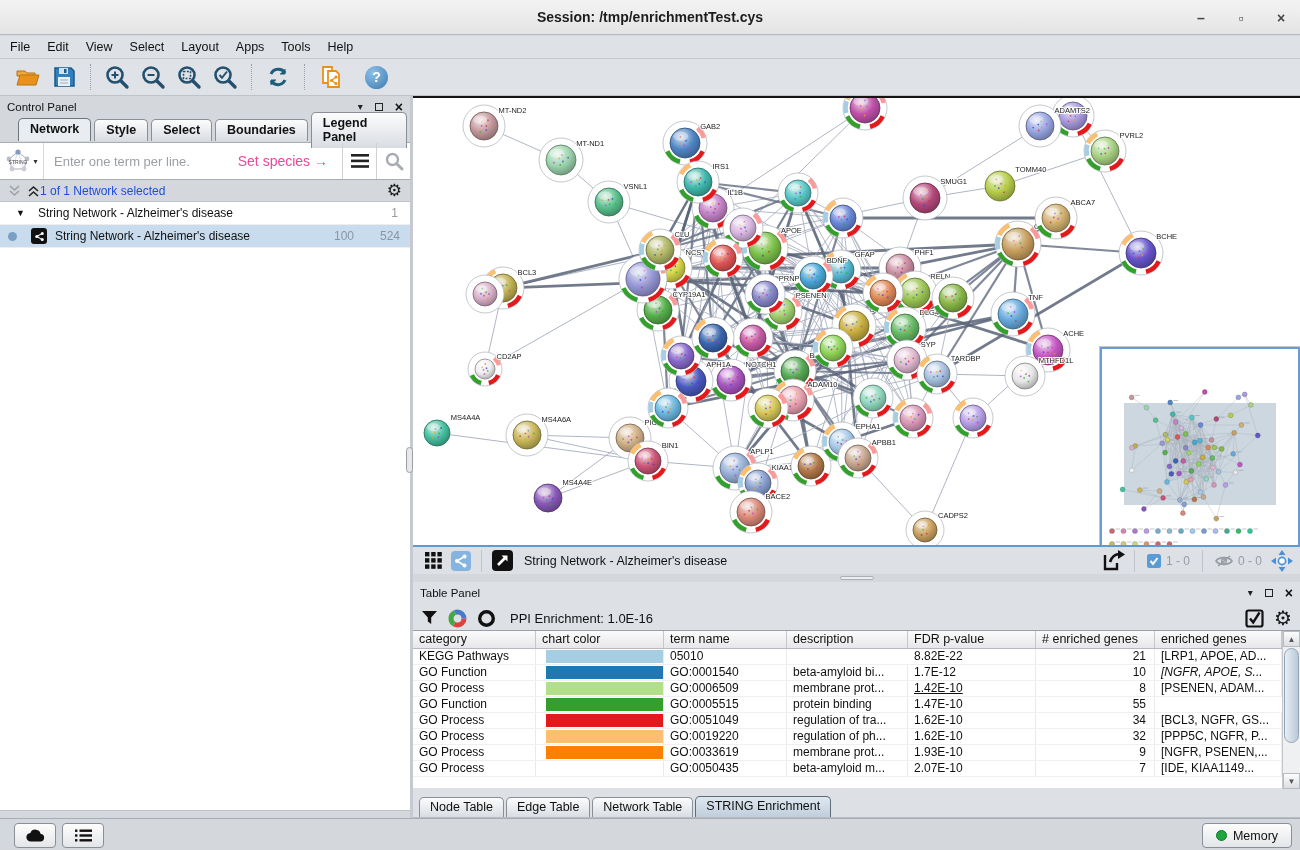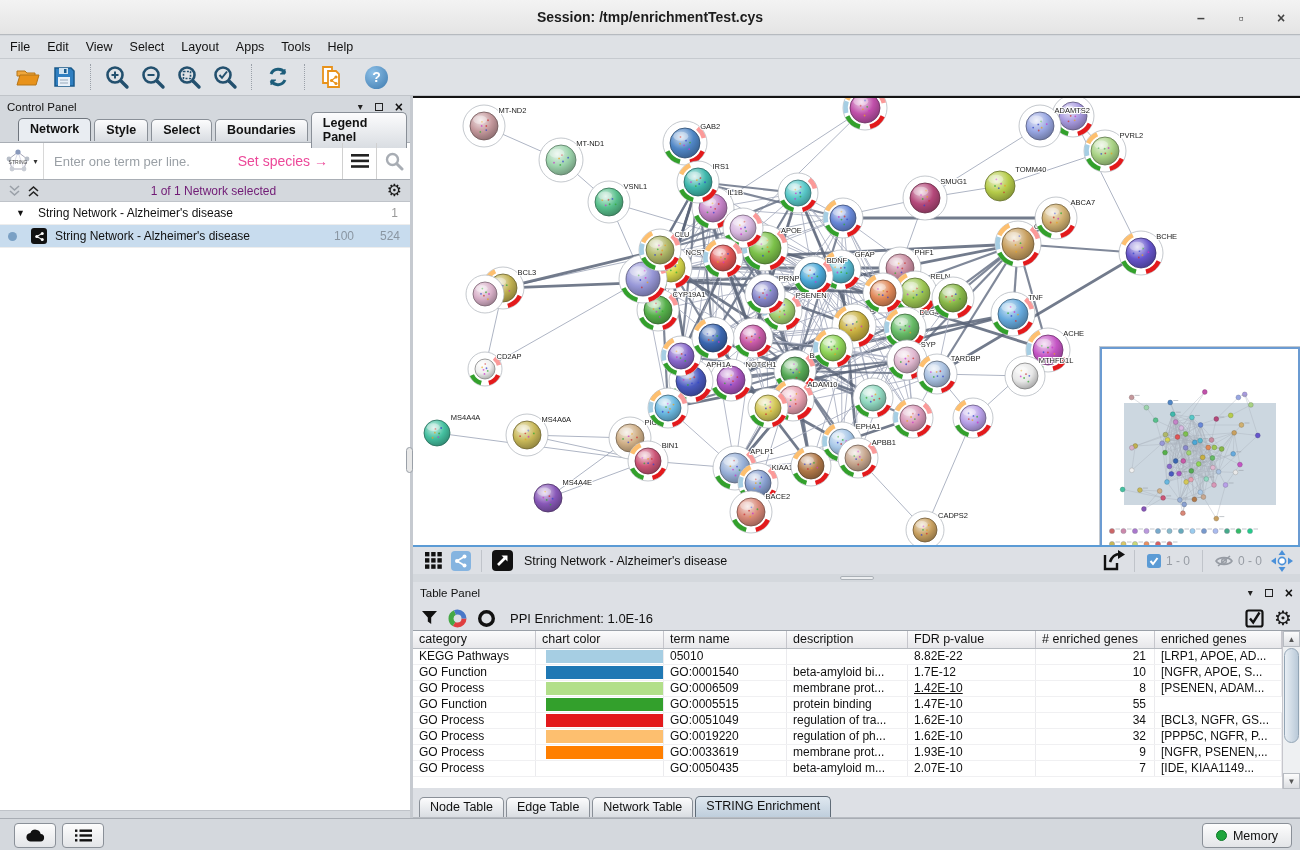--- a/index.html
+++ b/index.html
@@ -42,21 +42,21 @@
   .cp-tab { font-size:12.5px; color:#111; padding:3px 11px 4px; border:1px solid #898f97; border-bottom:none;
     border-radius:5px 5px 0 0; background:linear-gradient(#fcfcfd,#d9dde2); margin-right:3px; }
   .cp-tab.active { background:#e9edf2; padding-bottom:5px; border-color:#6f757d; }
   .string-row { height:38px; background:#fff; border-top:1px solid #a9aeb5; border-bottom:1px solid #a9aeb5;
     display:flex; align-items:center; }
   .string-logo-wrap { width:44px; display:flex; align-items:center; justify-content:center; gap:2px; border-right:1px solid #d8d8d8; height:100%;}
   .string-placeholder { font-size:13px; color:#9aa0a6; padding-left:10px; flex:1; }
   .species-label { font-size:14px; color:#ec4899; padding-right:14px; }
   .sr-btn { width:34px; height:100%; display:flex; align-items:center; justify-content:center; border-left:1px solid #d0d0d0; }
   .sel-row { height:22px; display:flex; align-items:center; padding:0 8px; border-bottom:1px solid #bfc3c9;}
-  .sel-row .sel-text { flex:1; text-align:center; font-size:12px; color:#701a75; }
+  .sel-row .sel-text { flex:1; font-size:12px; color:#1d4ed8; }
   .gear { font-size:17px; color:#1a1a1a; line-height:16px; }
   .net-tree { background:#fff; height:609px; border-bottom:1px solid #bfc3c9;}
   .tree-row { height:23px; display:flex; align-items:center; font-size:12px; color:#111; border-bottom:1px solid #ededed;}
   .tree-row .exp { width:14px; margin-left:16px; font-size:9px; color:#111; }
   .tree-row .cnt { color:#999; margin-right:12px; }
   .tree-row.selected { background:#c8dcee; }
   .tree-dot { width:9px; height:9px; border-radius:50%; background:#7aa0c4; margin-left:8px; }
   .share-badge { width:16px; height:16px; background:#111; border-radius:3px; margin-left:14px;
     display:flex; align-items:center; justify-content:center; }
   .tree-name { margin-left:8px; flex:1; }
@@ -2493,21 +2493,21 @@
           </div>
           <div class="grid-row">
             <div class="gr-cell" style="width: 123px;">GO Function</div>
             <div class="gr-cell" style="width: 128px;">
               <div class="swatch" style="background: rgb(31, 120, 180);"></div>
             </div>
             <div class="gr-cell" style="width: 123px;">GO:0001540</div>
             <div class="gr-cell" style="width: 121px;">beta-amyloid bi...</div>
             <div class="gr-cell" style="width: 128px;">1.7E-12</div>
             <div class="gr-cell right" style="width: 119px;">10</div>
-            <div class="gr-cell" style="width: 127px;">[NGFR, APOE, S...</div>
+            <div class="gr-cell" style="width: 127px; font-style: italic;">[NGFR, APOE, S...</div>
           </div>
           <div class="grid-row">
             <div class="gr-cell" style="width: 123px;">GO Process</div>
             <div class="gr-cell" style="width: 128px;">
               <div class="swatch" style="background: rgb(178, 223, 138);"></div>
             </div>
             <div class="gr-cell" style="width: 123px;">GO:0006509</div>
             <div class="gr-cell" style="width: 121px;">membrane prot...</div>
             <div class="gr-cell" style="width: 128px; text-decoration: underline;">1.42E-10</div>
             <div class="gr-cell right" style="width: 119px;">8</div>

